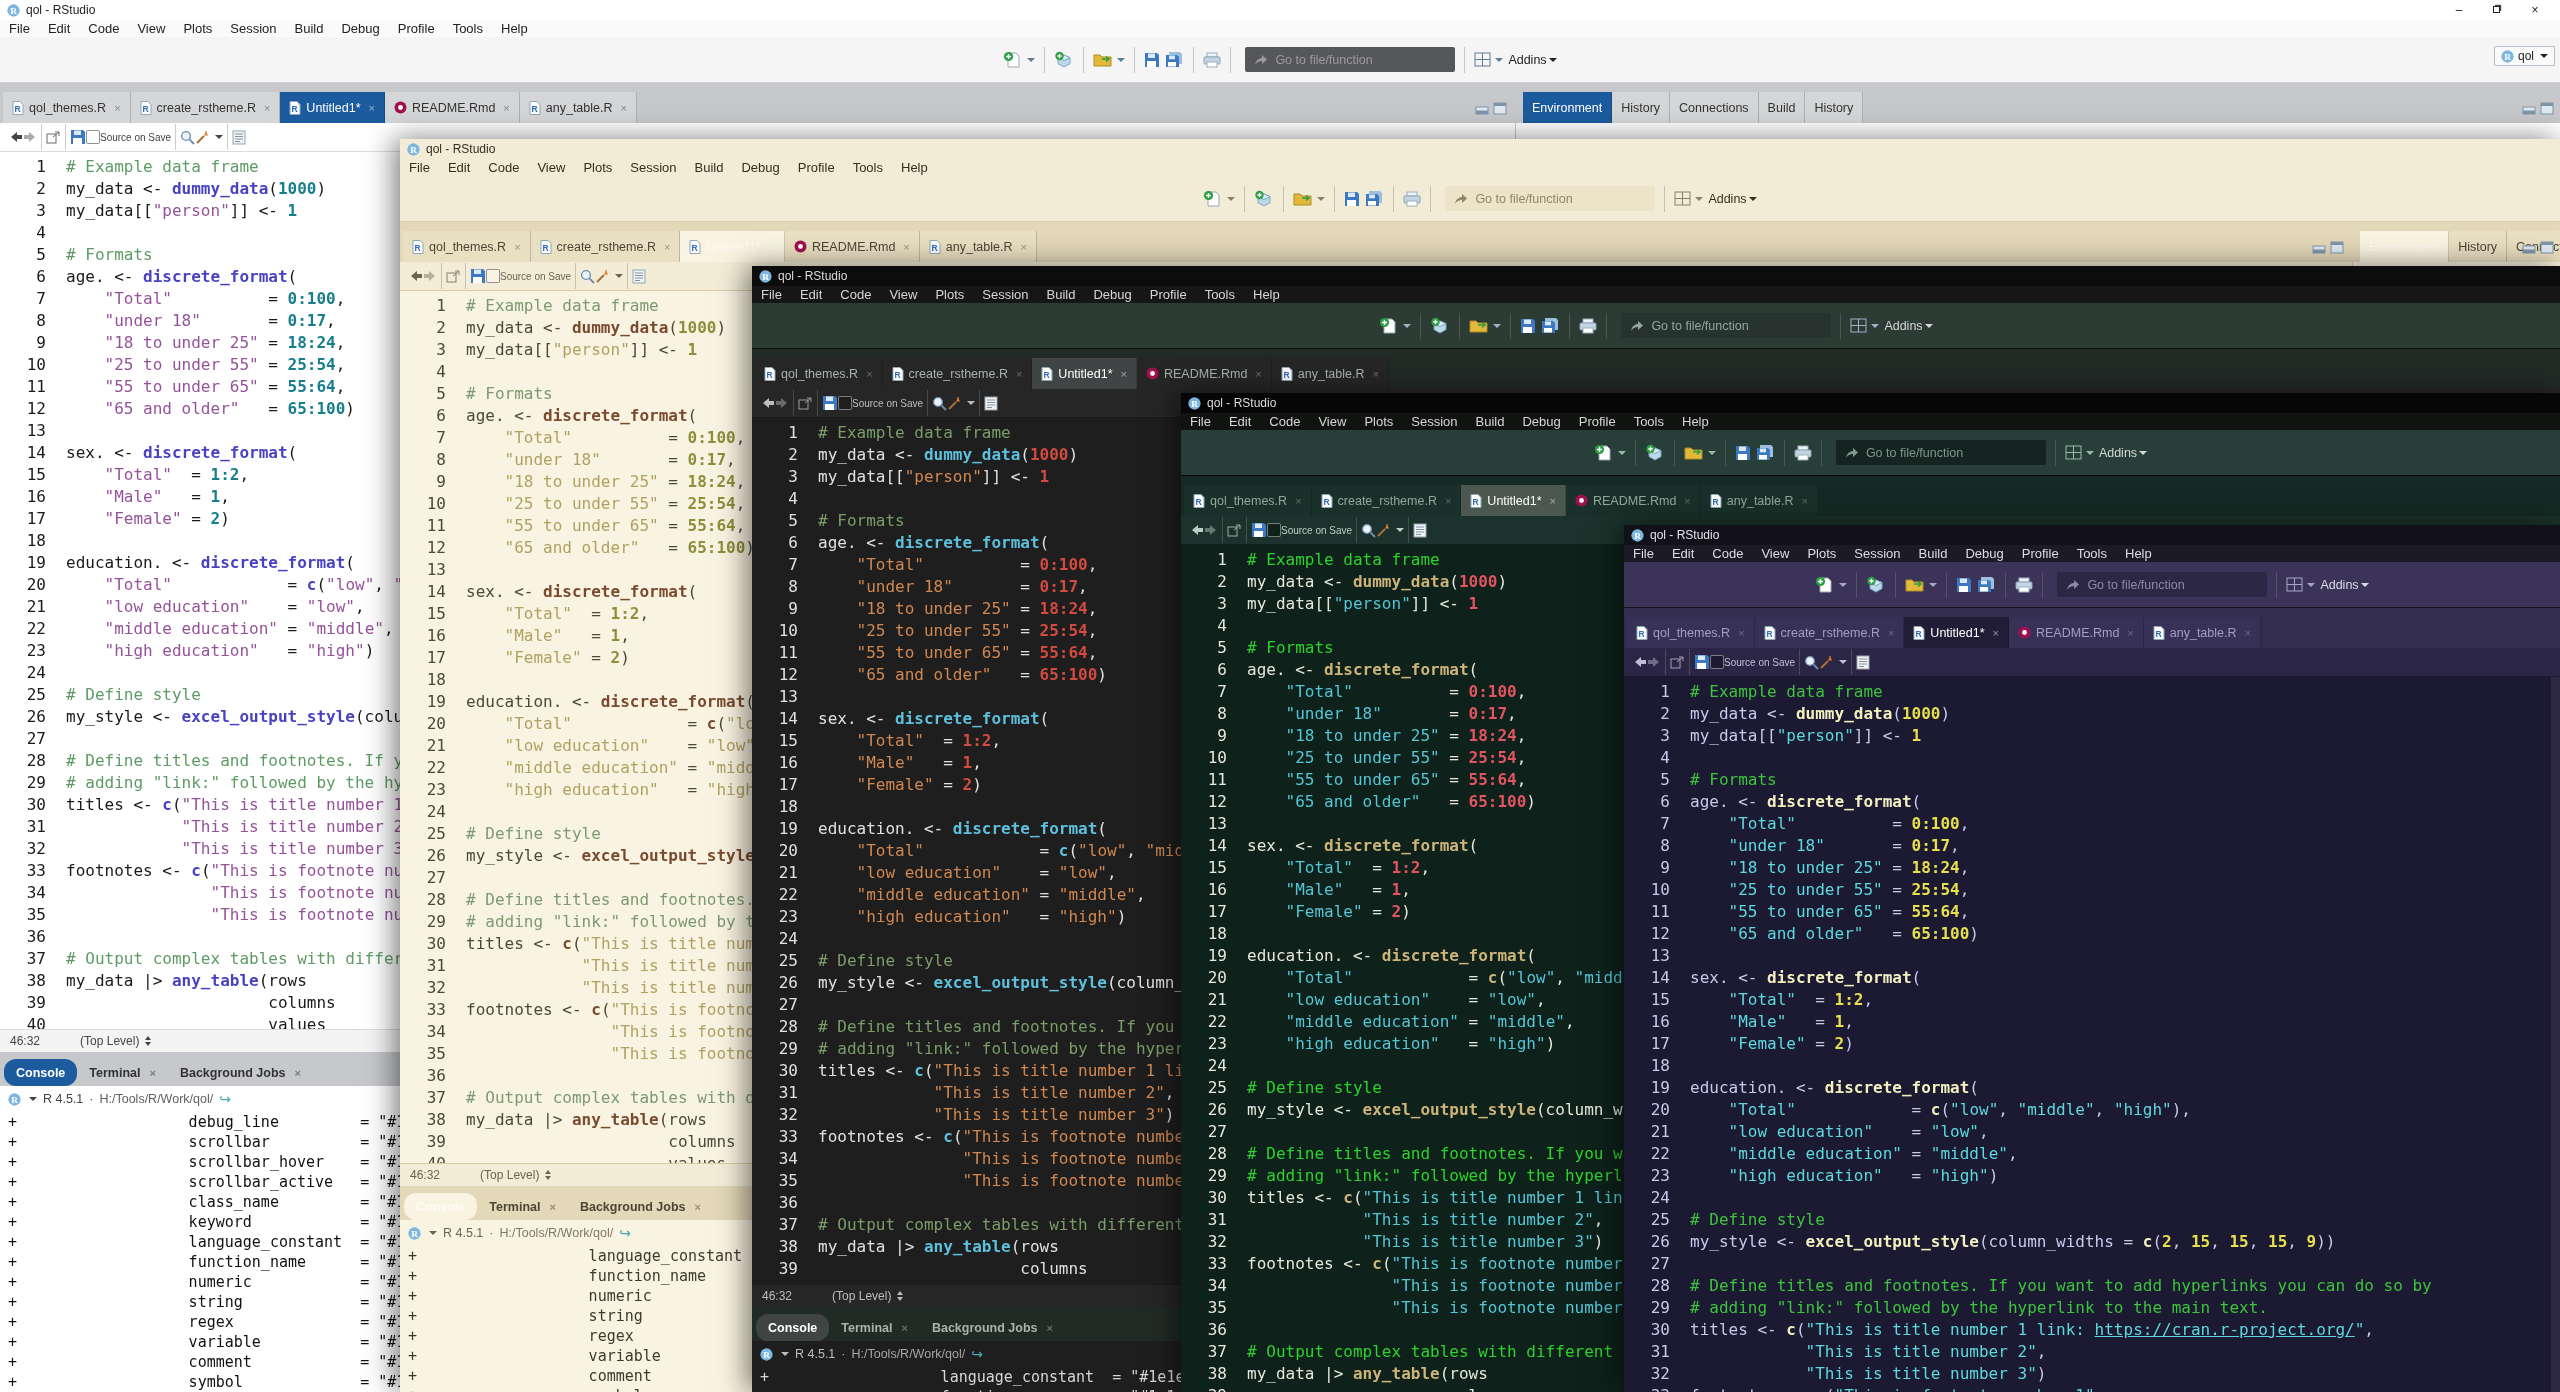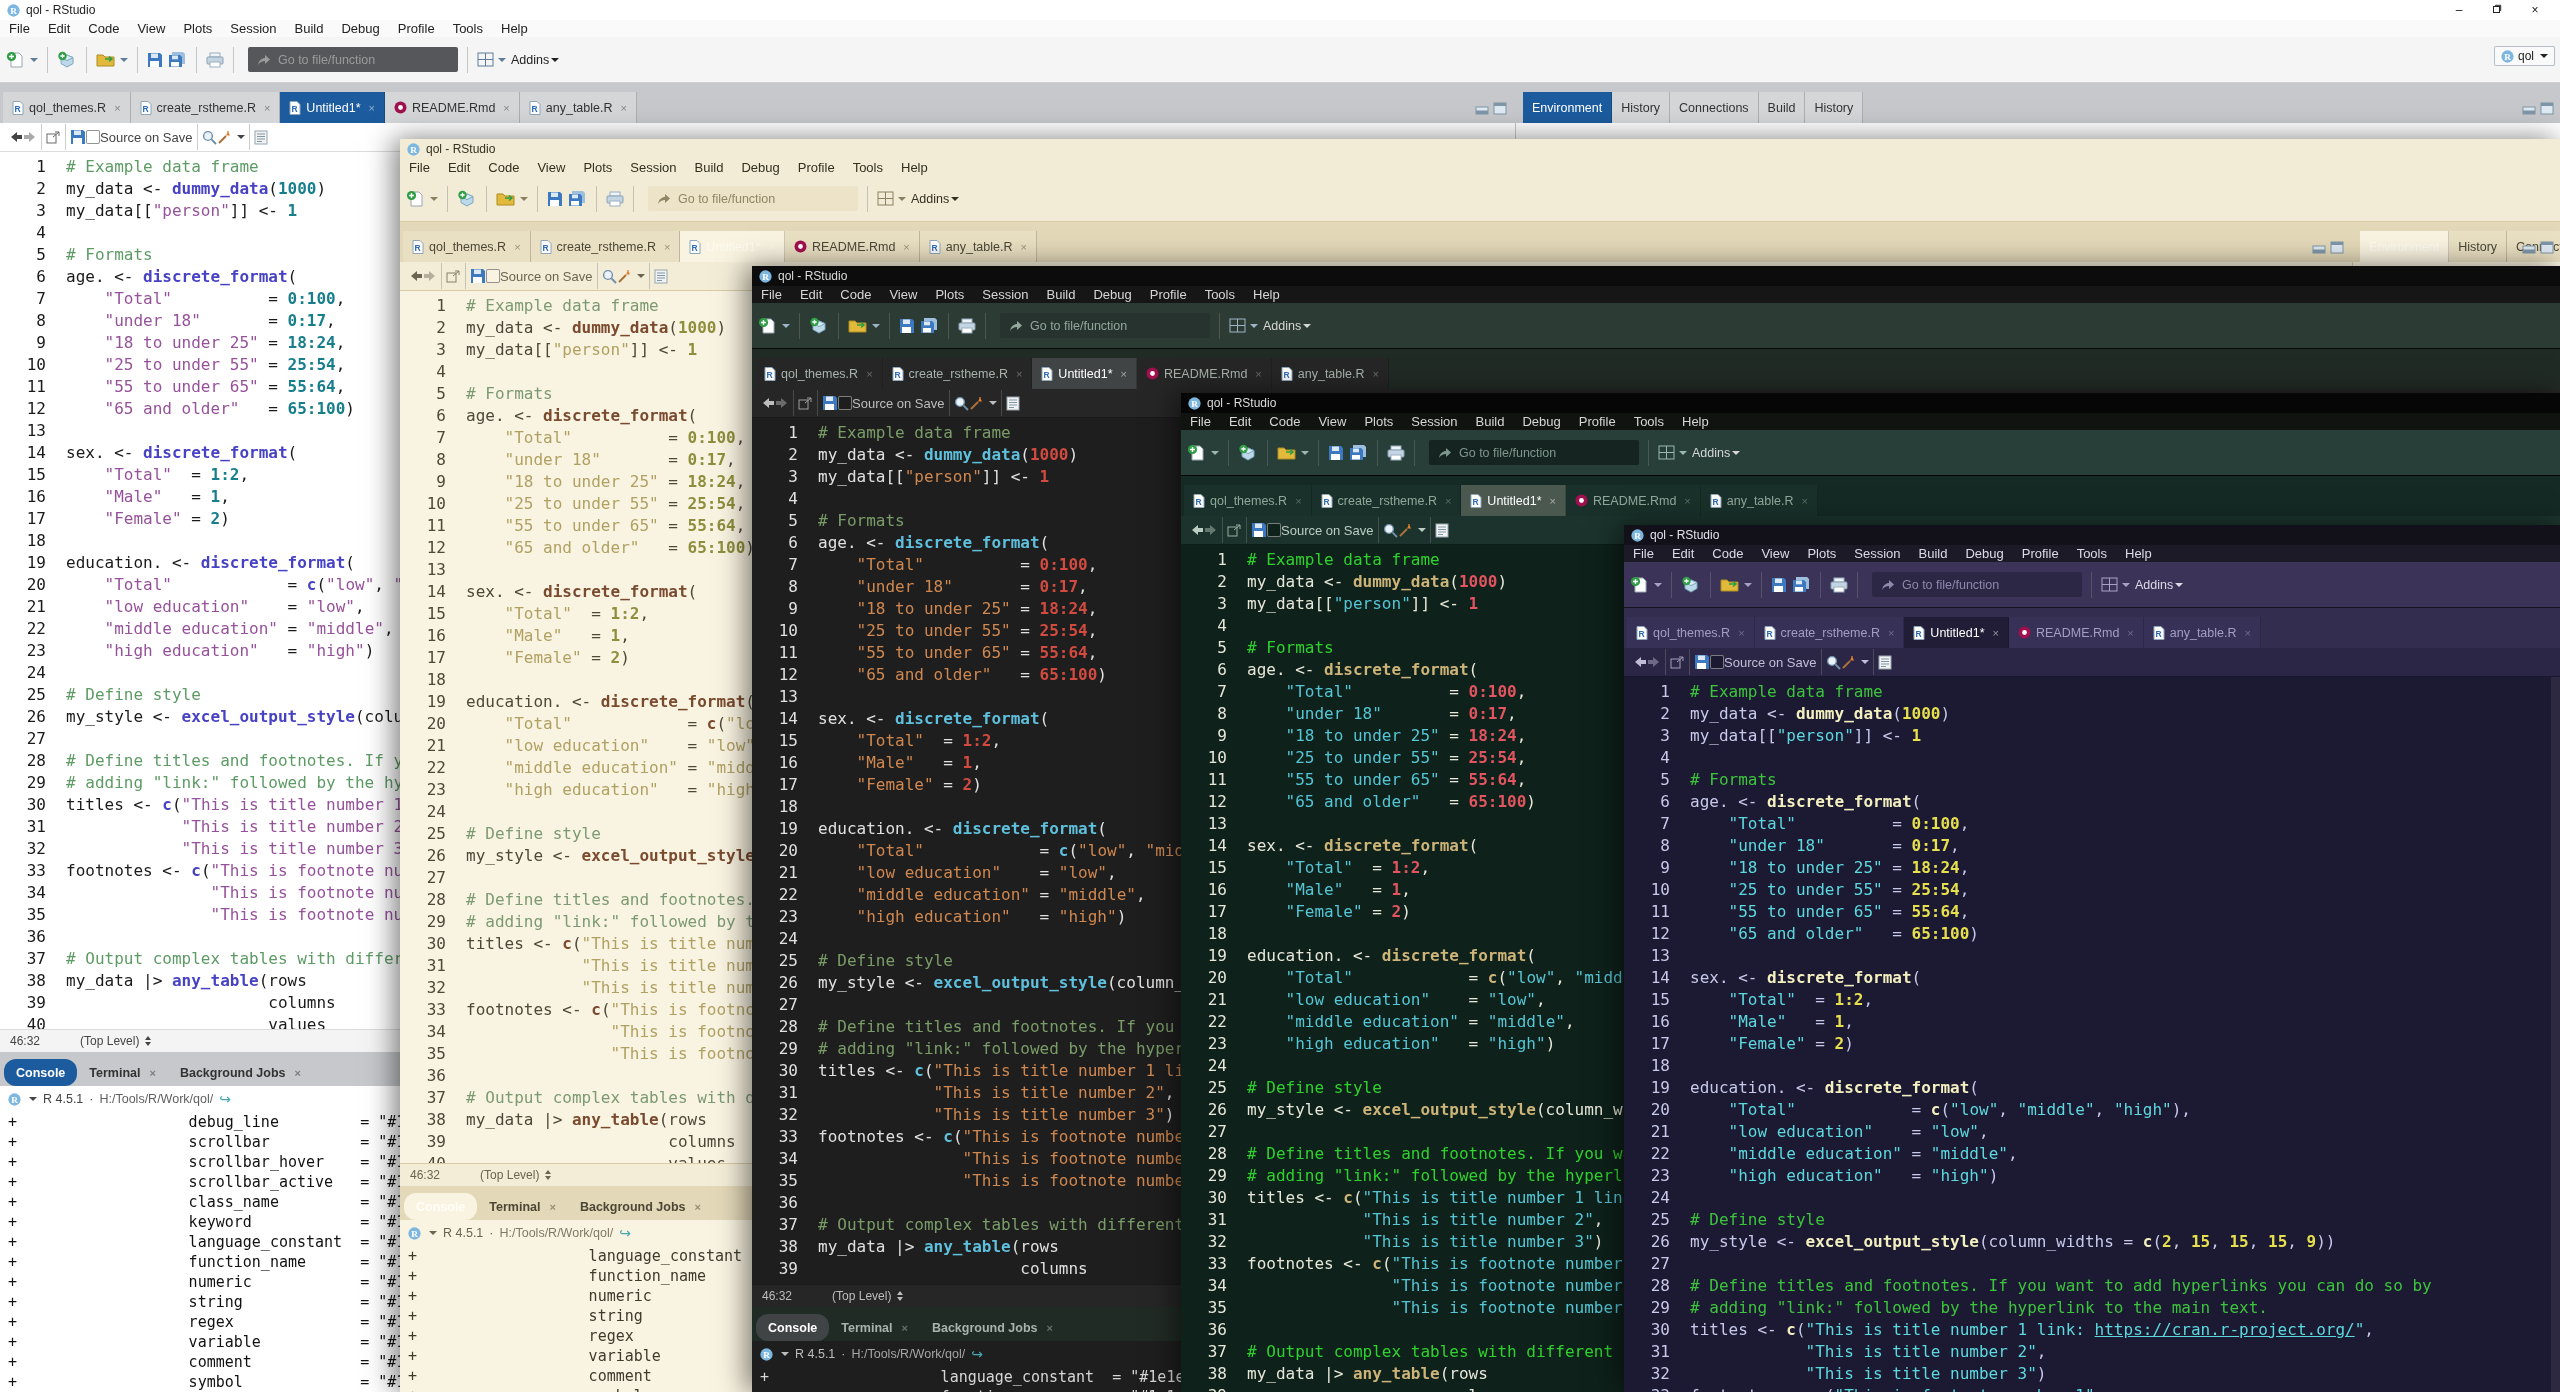--- a/index.html
+++ b/index.html
@@ -3,37 +3,37 @@
 <meta charset="utf-8">
 <style>
   html,body{margin:0;padding:0;background:#888;}
   #screen{position:relative;width:2560px;height:1392px;overflow:hidden;background:#e8e8e8;font-family:"Liberation Sans",sans-serif;}
   .win{position:absolute;display:flex;flex-direction:column;overflow:hidden;box-shadow:-6px 0 26px rgba(0,0,0,.5);}
   .titlebar{flex:none;height:20px;background:var(--tb);color:var(--tbt);display:flex;align-items:center;gap:6px;padding:0 7px;font-size:12px;}
   .winbtns{margin-left:auto;display:flex;gap:2px;}
   .winbtn{width:36px;text-align:center;font-size:12px;color:var(--tbt);}
   .menubar{flex:none;height:17px;background:var(--mb);color:var(--mt);display:flex;align-items:center;font-size:13px;}
   .mi{padding:0 9px;}
-  .toolbar{flex:none;height:45px;background:var(--tlb);border-bottom:1px solid var(--tlbb);display:flex;align-items:center;gap:5px;padding:0 6px;position:relative;color:var(--icoc);}
+  .toolbar{flex:none;height:45px;background:var(--tlb);border-bottom:1px solid var(--tlbb);display:flex;align-items:center;gap:5px;padding:0 15px;position:relative;color:var(--icoc);justify-content:center;}
   .tbtn{display:flex;align-items:center;gap:2px;}
   .tsep{width:1px;height:26px;background:rgba(128,128,128,.4);margin:0 4px;}
   .caret{width:0;height:0;border-left:4px solid transparent;border-right:4px solid transparent;border-top:4px solid currentColor;display:inline-block;margin-left:2px;}
   .goto{width:192px;height:25px;background:var(--gb);color:var(--gt);font-size:12.5px;display:flex;align-items:center;gap:7px;padding:0 9px;border-radius:2px;margin-left:5px;}
   .addins{font-size:12.5px;color:var(--mt);display:flex;align-items:center;gap:0;}
   .projbtn{position:absolute;right:5px;top:9px;display:flex;align-items:center;gap:4px;font-size:12px;color:var(--mt);border:1px solid rgba(120,140,160,.55);background:rgba(255,255,255,.5);padding:2px 6px;border-radius:2px;}
   .tabstrip{flex:none;height:40px;background:var(--ts);display:flex;align-items:flex-end;padding-left:3px;position:relative;}
   .etab{height:31px;display:flex;align-items:center;gap:5px;padding:0 9px;font-size:12.5px;background:var(--tabbg);color:var(--tabt);border-right:1px solid rgba(0,0,0,.18);white-space:nowrap;}
   .etab.active{background:var(--taba);color:var(--tabat);}
   .tabx{opacity:.5;font-size:11px;margin-left:3px;}
   .envtabs{position:absolute;bottom:0;display:flex;align-items:flex-end;}
   .panebtns{position:absolute;bottom:8px;display:flex;gap:4px;color:var(--icoc);}
   .body{flex:1;min-height:0;display:flex;align-items:stretch;}
   .leftcol{display:flex;flex-direction:column;min-width:0;flex:none;}
   .envpane{flex:1;background:var(--pane);border-left:1px solid var(--paneb);}
-  .srcbar{flex:none;height:28px;background:var(--sb);border-bottom:1px solid var(--sbb);display:flex;align-items:center;padding:0 9px;font-size:13px;color:var(--statt);}
+  .srcbar{flex:none;height:28px;background:var(--sb);border-bottom:1px solid var(--sbb);display:flex;align-items:center;padding:0 9px;font-size:10px;color:var(--statt);}
   .cb{width:12px;height:12px;border:1px solid rgba(135,135,135,.9);background:var(--ed);display:inline-block;border-radius:2px;}
   .editor{flex:none;display:flex;overflow:hidden;background:var(--ed);position:relative;font-family:"DejaVu Sans Mono",monospace;font-size:16px;line-height:22px;}
   .gutter{flex:none;width:46px;text-align:right;padding:4px 10px 0 0;color:var(--gut);}
   .codecol{flex:1;min-width:0;padding:4px 0 0 10px;white-space:pre;}
   .cl{height:22px;color:var(--def);}
   .tk-com{color:var(--com);}
   .tk-str{color:var(--str);}
   .tk-num{color:var(--num);font-weight:bold;}
   .tk-fn{color:var(--fn);font-weight:bold;}
   .tk-lnk{color:var(--lnk);text-decoration:underline;}

